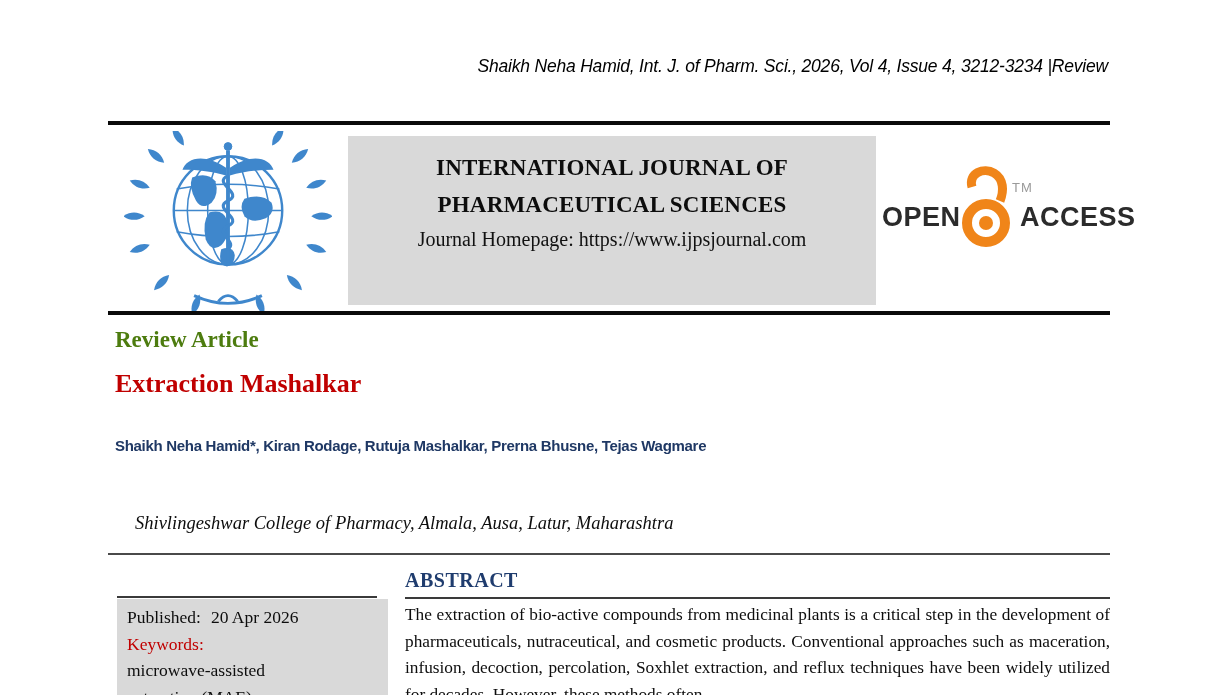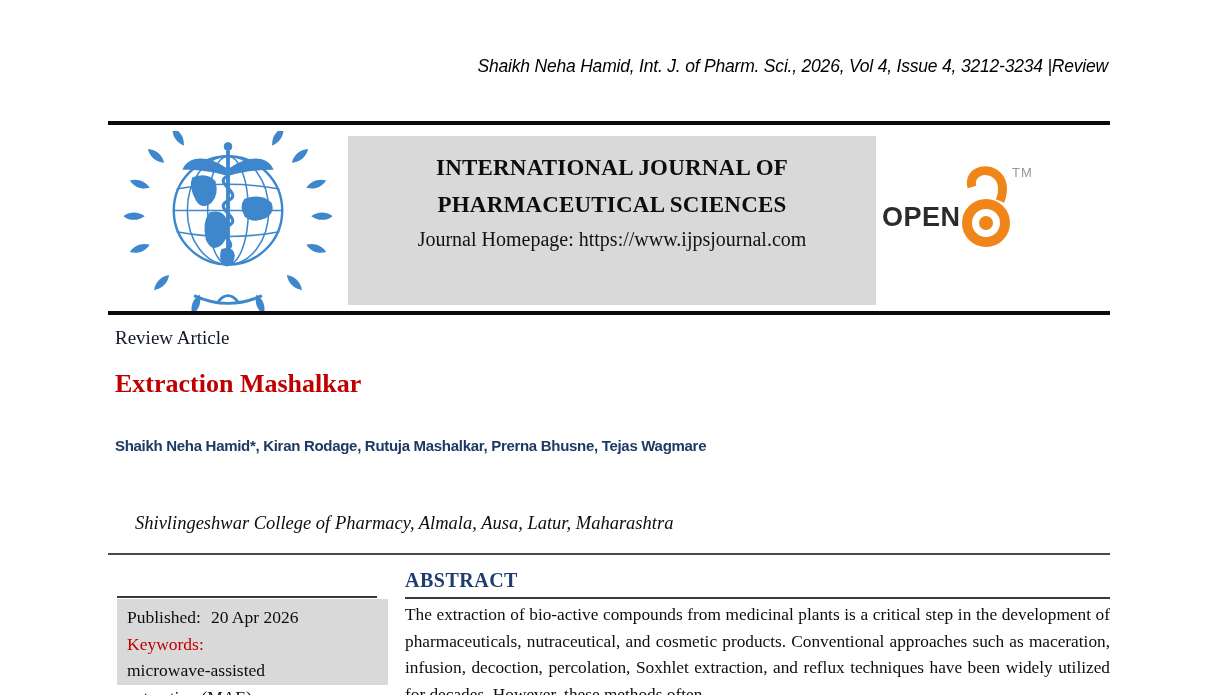--- a/index.html
+++ b/index.html
@@ -22,36 +22,36 @@
               background:#d9d9d9; text-align:center; padding-top:13px; }
   .masthead .jt { font-size:23px; font-weight:bold; line-height:37px; color:#0d0d0d; letter-spacing:0.2px; }
   .masthead .issn { font-size:20px; line-height:33px; color:#111; }
   .masthead .home { font-size:20px; line-height:32px; color:#111; }
 
   .oa-open, .oa-access { position:absolute; font-family:"Liberation Sans", sans-serif;
               font-weight:bold; font-size:27px; color:#2b2b2b; letter-spacing:0.5px; top:202px; }
   .oa-open { left:882px; }
   .oa-access { left:1020px; }
   .oa-lock { position:absolute; left:958px; top:165px; width:56px; height:92px; }
-  .oa-tm { position:absolute; left:1012px; top:165px; font-family:"Liberation Sans", sans-serif;
+  .oa-tm { position:absolute; left:1012px; top:180px; font-family:"Liberation Sans", sans-serif;
            font-size:13px; color:#9a9a9a; letter-spacing:1px; }
 
   
-  .review-article { position:absolute; left:115px; top:327px; font-size:19px; font-weight:normal; color:#0f172a; }
+  .review-article { position:absolute; left:115px; top:327px; font-size:23px; font-weight:bold; color:#4d7c0f; }
   .article-title  { position:absolute; left:115px; top:369px; font-size:26px; font-weight:bold; color:#c00000; }
   .authors { position:absolute; left:115px; top:429px; width:930px;
              font-family:"Liberation Sans", sans-serif; font-weight:bold; font-size:15px;
              color:#1f3864; line-height:33px; letter-spacing:-0.3px; }
   .affiliation { position:absolute; left:115px; top:513px; font-style:italic; font-size:18.5px; color:#0d0d0d;margin-left:20px; }
 
   
   .info-heading { position:absolute; left:117px; top:571px; font-family:"Liberation Sans", sans-serif;
                   font-weight:300; font-size:17px; color:#4b4b4b; letter-spacing:2px;margin-top:34px; }
   .info-underline { position:absolute; left:117px; top:596px; width:260px; height:2px; background:#3a3a3a; }
-  .info-box { position:absolute; left:117px; top:599px; width:271px; height:86px; background:#d9d9d9;
+  .info-box { position:absolute; left:117px; top:599px; width:271px; height:96px; background:#d9d9d9;
               padding:5px 10px 0 10px; font-size:17.5px; line-height:26.5px; color:#0d0d0d; }
   .info-box .pub-label { margin-right:10px; }
   .keywords-label { color:#c00000; }
 
   .abstract-heading { position:absolute; left:405px; top:569px; font-size:20px; font-weight:bold;
                       color:#1f3c6e; letter-spacing:0.5px; }
   .abstract-underline { position:absolute; left:405px; top:597px; width:705px; height:2px; background:#3a3a3a; }
   .abstract-text { position:absolute; left:405px; top:602px; width:705px; font-size:17.3px;
                    line-height:26.6px; text-align:justify; color:#0d0d0d; }
 </style>
@@ -117,20 +117,21 @@
     <div class="home">Journal Homepage: https://www.ijpsjournal.com</div>
   </div>
 
   <div class="oa-open">OPEN</div>
   <svg class="oa-lock" viewBox="0 0 56 92">
     <path d="M14 22 C10 8 26 2 36 8 C46 14 46 26 42 36" fill="none" stroke="#f08519" stroke-width="9"></path>
     <circle cx="28" cy="58" r="19" fill="none" stroke="#f08519" stroke-width="10"></circle>
     <circle cx="28" cy="58" r="7" fill="#f08519"></circle>
   </svg>
   <div class="oa-tm">TM</div>
+  <div class="oa-access">ACCESS</div>
 
   <div class="rule-thick rule2"></div>
 
   <div class="review-article">Review Article</div>
   <div class="article-title">Extraction Mashalkar</div>
   <div class="authors">Shaikh Neha Hamid*, Kiran Rodage, Rutuja Mashalkar, Prerna Bhusne, Tejas Wagmare</div>
   <div class="affiliation">Shivlingeshwar College of Pharmacy, Almala, Ausa, Latur, Maharashtra</div>
 
   <div class="rule-thin"></div>
 

